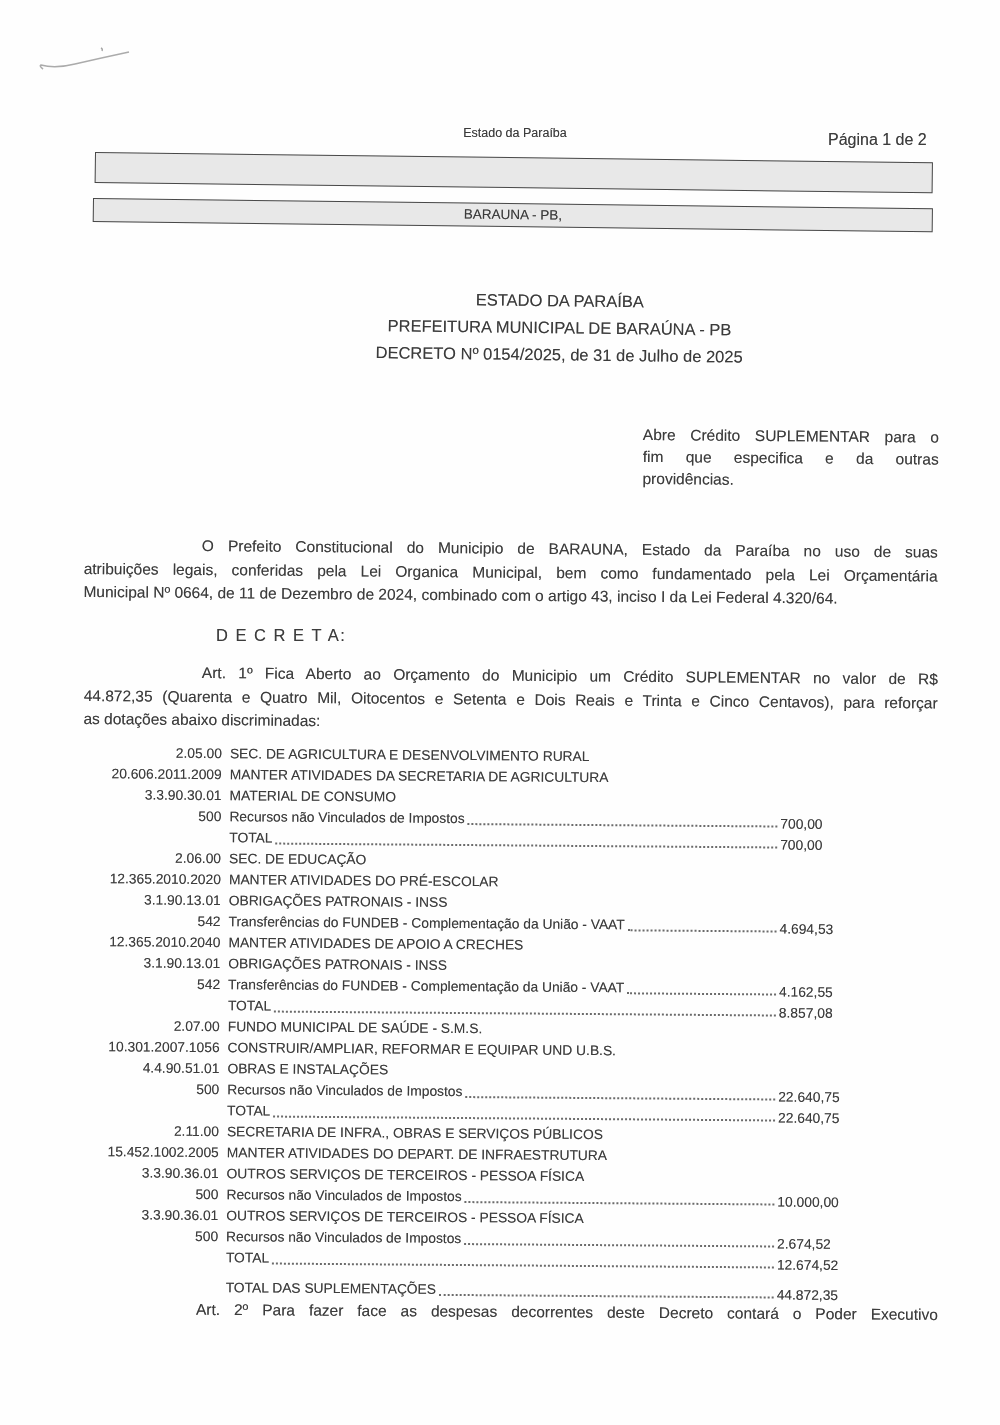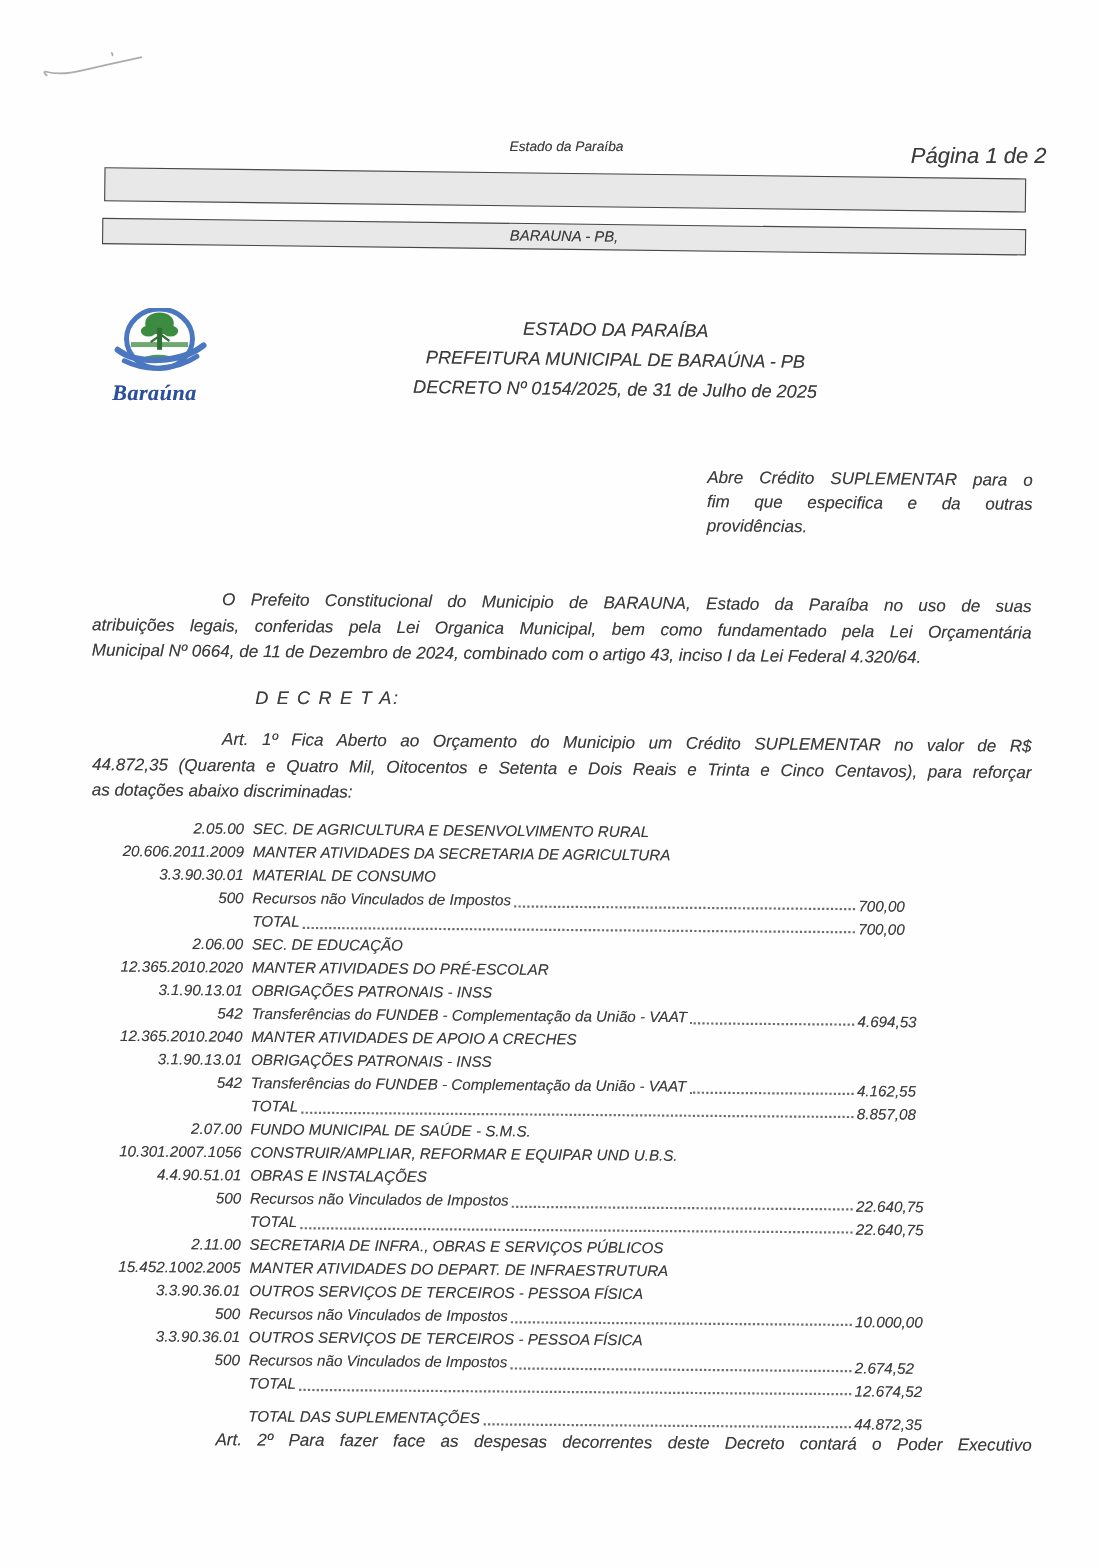--- a/index.html
+++ b/index.html
@@ -1,49 +1,48 @@
 <!DOCTYPE html>
 <html><head>
 <meta charset="utf-8">
 <style>
   html,body{margin:0;padding:0;background:#fff;}
   .sheet{
     position:relative;width:1000px;height:1425px;background:#fefefe;overflow:hidden;
     font-family:"Liberation Sans","DejaVu Sans",sans-serif;color:#3c3c3c;
     text-shadow:0 0 0.4px rgba(70,70,70,.55);
-    font-style:italic;
   }
   
   .pen-mark{position:absolute;left:35px;top:42px;}
   
   .doc-header{position:absolute;left:315px;top:126px;width:400px;text-align:center;line-height:15px;}
   .doc-header .l1{font-size:12.5px;}
   .doc-header .l2{font-size:13.5px;letter-spacing:.3px;}
-  .page-indicator{position:absolute;left:828px;top:131px;font-size:20px;text-align:center;}
+  .page-indicator{position:absolute;left:828px;top:131px;font-size:16px;text-align:center;}
   
   .bar{position:absolute;background:#e8e8e8;border:1.4px solid #474747;transform:rotate(.7deg);transform-origin:left top;box-sizing:border-box;}
   .bar1{left:95px;top:152px;width:838px;height:31px;}
   .bar2{left:93px;top:198px;width:840px;height:24px;font-size:13.5px;text-align:center;line-height:22px;color:#3c3c3c;}
   
   .logo{position:absolute;left:97px;top:280px;width:104px;}
   .logo-name{font-family:"Liberation Serif","DejaVu Serif",serif;font-size:20px;font-weight:bold;color:#2b4fa0;letter-spacing:.5px;padding-left:5px;margin-top:-2px;}
   
   .title-block{position:absolute;left:285px;top:284px;width:550px;text-align:center;font-size:16.5px;line-height:27px;transform:rotate(.7deg);transform-origin:left top;color:#3b3b3b;}
   
   .summary{position:absolute;left:643px;top:424px;width:296px;font-size:15.5px;line-height:22px;transform:rotate(.5deg);transform-origin:left top;}
   
   .para{position:absolute;left:84px;width:854px;font-size:15.5px;line-height:23.5px;transform:rotate(.5deg);transform-origin:left top;}
   .preamble{top:533px;}
   .article1{top:660px;}
   .article2{top:1297px;transform:rotate(.4deg);}
   .jline{text-align:justify;text-align-last:justify;}
   .lline{text-align:left;}
   .ind{text-indent:118px;}
   .ind2{text-indent:112px;}
-  .decreta{position:absolute;left:232px;top:626px;font-size:16.5px;letter-spacing:1.5px;}
+  .decreta{position:absolute;left:216px;top:626px;font-size:16.5px;letter-spacing:1.5px;}
   
   .budget{position:absolute;left:78px;top:742px;width:815px;font-size:13.8px;transform:rotate(.45deg);transform-origin:left top;}
   .brow{display:flex;height:21px;line-height:21px;}
   .brow .code{width:152px;text-align:right;padding-right:8px;white-space:nowrap;flex:0 0 auto;box-sizing:border-box;}
   .brow .desc-wrap{flex:1 1 auto;display:flex;min-width:0;}
   .brow .desc{white-space:nowrap;}
   .brow .leader{flex:1 1 auto;border-bottom:2px dotted #6b6b6b;margin:0 3px 4px 3px;min-width:8px;}
   .brow .val{width:112px;text-align:left;flex:0 0 auto;transform:translateY(3px);white-space:nowrap;}
   .brow.grand{margin-top:9px;}
 </style>
@@ -61,35 +60,20 @@
     <div class="l1">Estado da Paraíba</div>
   </div>
 
   <div class="page-indicator">Página 1 de 2</div>
 
   <div class="bar bar1"></div>
   <div class="bar bar2">
     <span>BARAUNA - PB,</span>
   </div>
 
-  <div class="logo">
-    <svg width="100" height="64" viewBox="0 0 100 64">
-      <ellipse cx="48" cy="28" rx="30" ry="27" fill="none" stroke="#4a77c0" stroke-width="4.5"></ellipse>
-      <rect x="22" y="31" width="52" height="4.5" fill="#5f9e62" opacity="0.9"></rect>
-      <ellipse cx="48" cy="14" rx="13" ry="10" fill="#3d8b40"></ellipse>
-      <ellipse cx="38" cy="21" rx="7" ry="5" fill="#3d8b40"></ellipse>
-      <ellipse cx="58" cy="21" rx="7" ry="5" fill="#3d8b40"></ellipse>
-      <rect x="45.8" y="18" width="4.5" height="20" fill="#2f6f33"></rect>
-      <path d="M47,26 L40,31 M49,24 L57,30" stroke="#2f6f33" stroke-width="2" fill="none"></path>
-      <ellipse cx="47" cy="46" rx="13" ry="3.5" fill="#3d8b40" opacity="0.9"></ellipse>
-      <path d="M10,38 C28,52 68,50 88,34" fill="none" stroke="#4a77c0" stroke-width="5.5" stroke-linecap="round"></path>
-      <path d="M16,48 C36,58 62,57 82,44" fill="none" stroke="#4a77c0" stroke-width="4.5" stroke-linecap="round"></path>
-    </svg>
-    <div class="logo-name">Baraúna</div>
-  </div>
 
   <div class="title-block">
     <div>ESTADO  DA PARAÍBA</div>
     <div>PREFEITURA MUNICIPAL DE BARAÚNA - PB</div>
     <div>DECRETO Nº 0154/2025, de 31 de Julho de 2025</div>
   </div>
 
   <div class="summary">
     <div class="jline">Abre Crédito SUPLEMENTAR para o</div>
     <div class="jline">fim que especifica e da outras</div>

